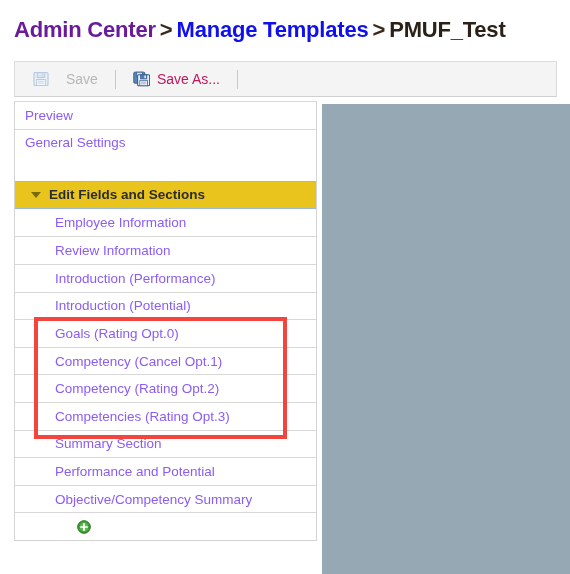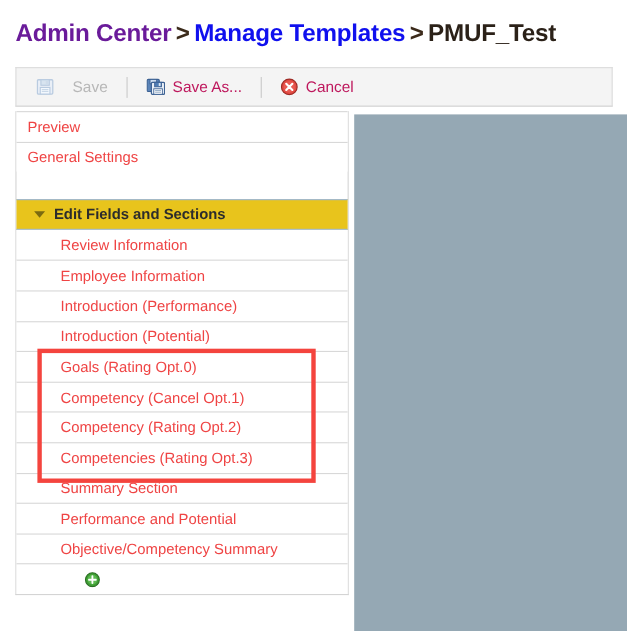--- a/index.html
+++ b/index.html
@@ -70,21 +70,21 @@
     border: 1px solid #d4d4d4;
     border-top: none;
     background: #ffffff;
   }
   .row {
     height: 27.6px;
     display: flex;
     align-items: center;
     border-top: 1px solid #d8d8d8;
     font-size: 13.5px;
-    color: #ef4444;
+    color: #8b5cf6;
     padding-left: 10px;
     cursor: pointer;
     white-space: nowrap;
     background: #ffffff;
   }
   .row.indent  { padding-left: 40px; }
   .row.active  {
     background: #e8c41c;
     color: #2c2c2c;
     font-weight: bold;
@@ -176,30 +176,20 @@
           <rect x="6.8" y="9.7" width="7.8" height="5" fill="#ffffff" stroke="#3c6193" stroke-width="0.8"></rect>
           <line x1="8" y1="11.2" x2="13.4" y2="11.2" stroke="#8fa8c4" stroke-width="0.9"></line>
           <line x1="8" y1="12.8" x2="13.4" y2="12.8" stroke="#8fa8c4" stroke-width="0.9"></line>
         </svg>
       </span>
       <span>Save As...</span>
     </div>
 
     <div class="tb-sep"></div>
 
-    <div class="tb-btn">
-      <span class="ico">
-        <svg width="16" height="16" viewBox="0 0 16 16">
-          <circle cx="8" cy="8" r="7.1" fill="#e34a43" stroke="#9e2b25" stroke-width="1.1"></circle>
-          <circle cx="8" cy="8" r="5.1" fill="#eb6a60" opacity="0.55"></circle>
-          <path d="M5.2 5.2 L10.8 10.8 M10.8 5.2 L5.2 10.8" stroke="#ffffff" stroke-width="1.9" stroke-linecap="round"></path>
-        </svg>
-      </span>
-      <span>Cancel</span>
-    </div>
 
   </div>
 
   <div class="redact"></div>
 
   <div class="list">
 
     <div class="row">
       <span>Preview</span>
     </div>
@@ -207,25 +197,25 @@
     <div class="row">
       <span>General Settings</span>
     </div>
 
     <div class="row active">
       <span class="caret"></span>
       <span>Edit Fields and Sections</span>
     </div>
 
     <div class="row indent">
+      <span>Employee Information</span>
+    </div>
+
+    <div class="row indent">
       <span>Review Information</span>
-    </div>
-
-    <div class="row indent">
-      <span>Employee Information</span>
     </div>
 
     <div class="row indent">
       <span>Introduction (Performance)</span>
     </div>
 
     <div class="row indent">
       <span>Introduction (Potential)</span>
     </div>
 

